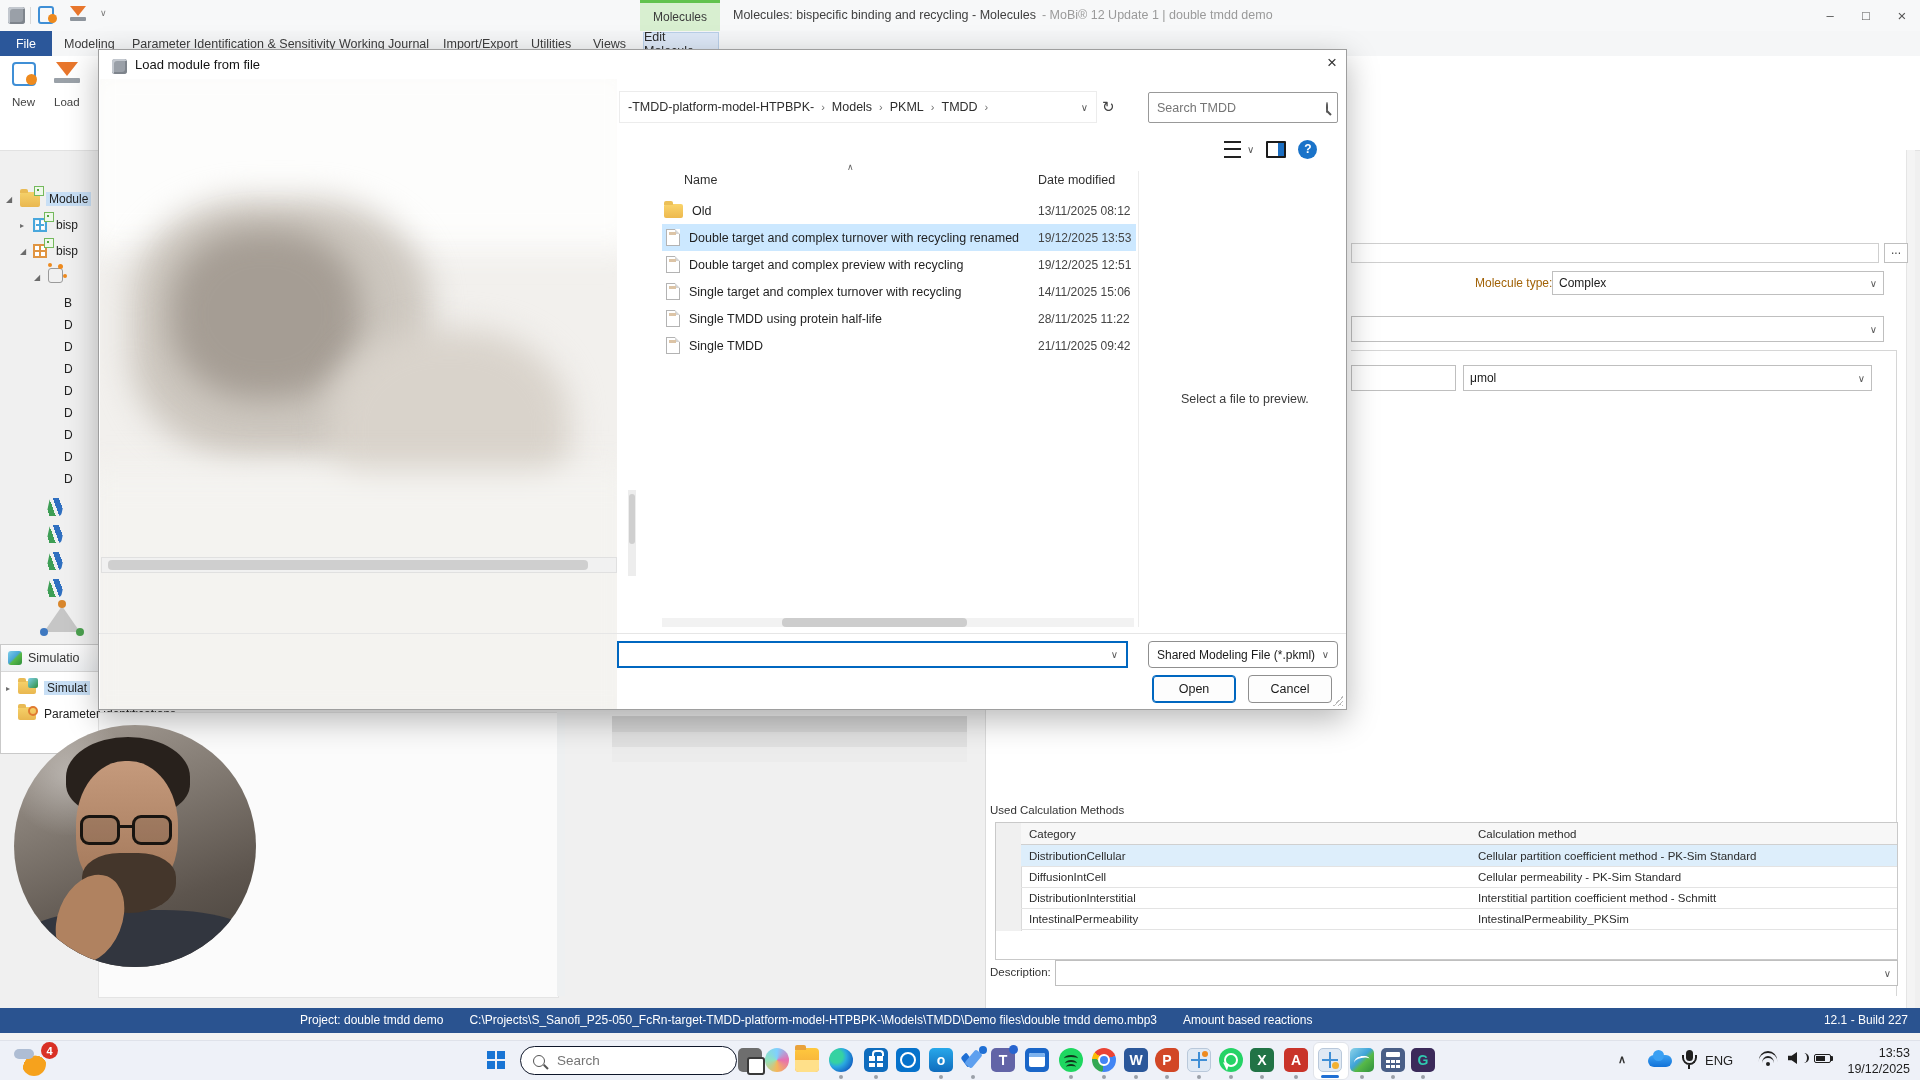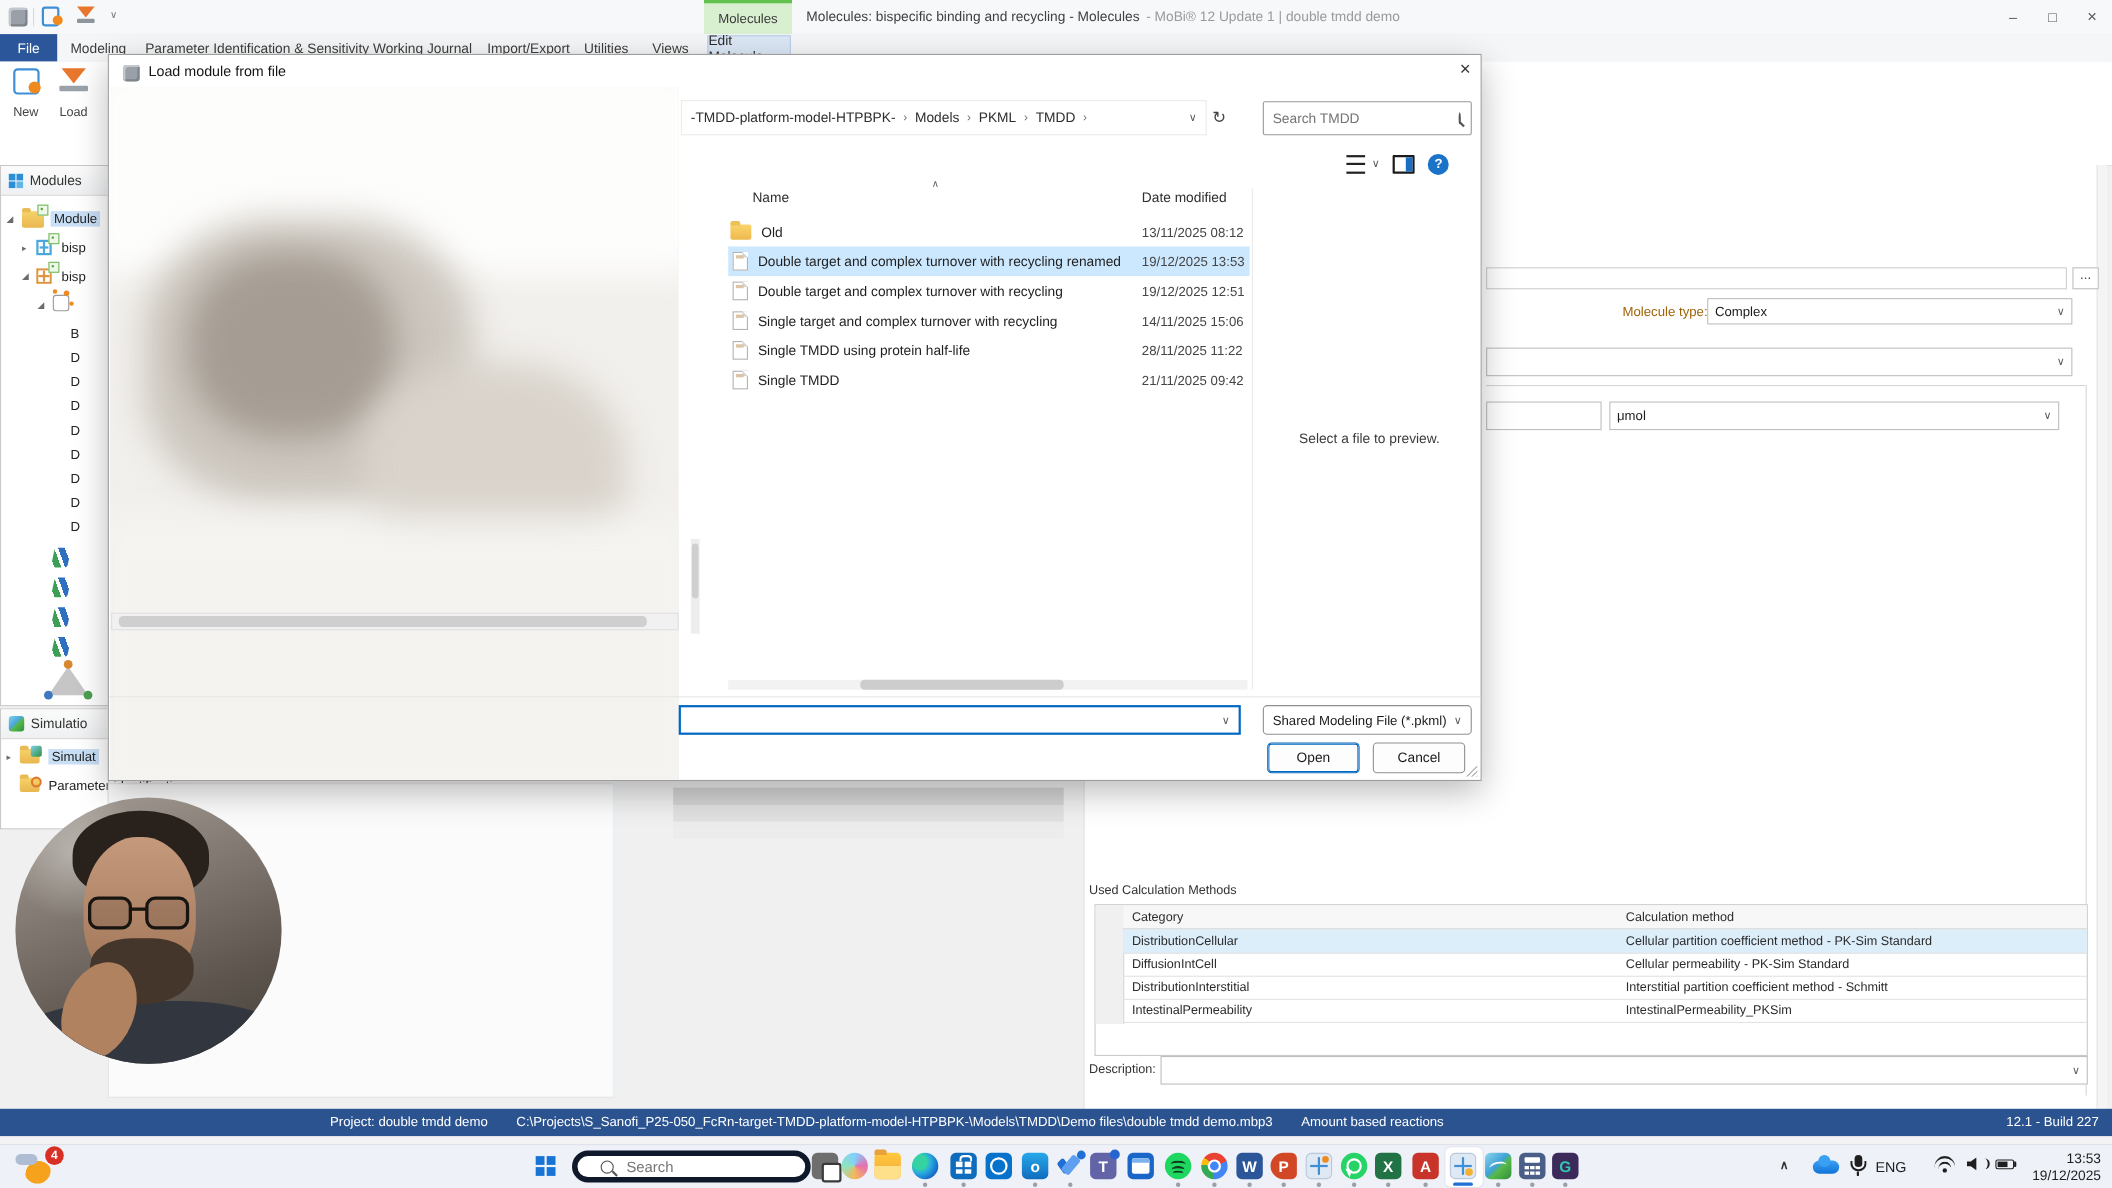--- a/index.html
+++ b/index.html
@@ -107,26 +107,20 @@
   </div>
 
   <div class="ribbon"></div>
   <div class="abs" style="left:12px;top:62px;width:24px;height:24px;border:2px solid #3f8fd6;border-radius:4px;box-sizing:border-box;background:#fff;"></div>
   <div class="abs" style="left:26px;top:74px;width:11px;height:11px;background:#ee8a1e;border-radius:50%;"></div>
   <span class="t" style="left:12px;top:96px;font-size:11.5px;color:#444;">New</span>
   <div class="abs" style="left:56px;top:62px;width:0;height:0;border-left:11px solid transparent;border-right:11px solid transparent;border-top:14px solid #e8762c;"></div>
   <div class="abs" style="left:54px;top:78px;width:26px;height:5px;background:#9aa1a8;border-radius:1px;"></div>
   <span class="t" style="left:54px;top:96px;font-size:11.5px;color:#444;">Load</span>
 
-  <div class="panel" style="left:0;top:150px;width:99px;height:492px;">
-    <div class="phead">
-      <span style="width:13px;height:13px;background:linear-gradient(#2b8fd8,#2b8fd8) 0 0/6px 6px no-repeat,linear-gradient(#2b8fd8,#2b8fd8) 7px 0/6px 6px no-repeat,linear-gradient(#2b8fd8,#2b8fd8) 0 7px/6px 6px no-repeat,linear-gradient(#65b6e8,#65b6e8) 7px 7px/6px 6px no-repeat;"></span>
-      <span>Modules</span>
-    </div>
-  </div>
 
   <span class="expander" style="left:6px;top:195px;">◢</span>
   <div class="foldico" style="position:absolute;left:20px;top:192px;width:20px;height:15px;"></div>
   <div class="badge-g" style="left:34px;top:186px;"></div>
   <span class="t tlabel sel" style="left:46px;top:192px;">Module</span>
 
   <span class="expander" style="left:20px;top:221px;">▸</span>
   <div class="gridico" style="position:absolute;left:33px;top:218px;background:#49a7dc;border:2px solid #49a7dc;background-clip:content-box;padding:1px;">
       <div style="position:absolute;inset:1px;background:#fff;"></div>
       <div style="position:absolute;left:50%;top:1px;bottom:1px;width:2px;margin-left:-1px;background:#49a7dc;"></div>
@@ -294,21 +288,21 @@
       <span class="nm">Old</span>
       <span class="fdate">13/11/2025 08:12</span>
     </div>
     <div class="frow rowsel" style="top:174px;">
       <span class="pagei"></span>
       <span class="nm">Double target and complex turnover with recycling renamed</span>
       <span class="fdate">19/12/2025 13:53</span>
     </div>
     <div class="frow" style="top:201px;">
       <span class="pagei"></span>
-      <span class="nm">Double target and complex turnover with recycling</span>
+      <span class="nm">Double target and complex preview with recycling</span>
       <span class="fdate">19/12/2025 12:51</span>
     </div>
     <div class="frow" style="top:228px;">
       <span class="pagei"></span>
       <span class="nm">Single target and complex turnover with recycling</span>
       <span class="fdate">14/11/2025 15:06</span>
     </div>
     <div class="frow" style="top:255px;">
       <span class="pagei"></span>
       <span class="nm">Single TMDD using protein half-life</span>
@@ -368,21 +362,21 @@
 
   <div class="taskbar"></div>
 
   <div class="abs" style="left:22px;top:1052px;width:24px;height:24px;background:radial-gradient(circle at 55% 65%,#f6a21d 0 58%,transparent 60%);border-radius:50%;"></div>
   <div class="abs" style="left:14px;top:1049px;width:20px;height:10px;background:#aebdd4;border-radius:8px;"></div>
   <div class="abs" style="left:41px;top:1042px;width:17px;height:17px;background:#d93025;border-radius:50%;color:#fff;font-size:11px;font-weight:bold;display:flex;align-items:center;justify-content:center;">
       <span>4</span>
     </div>
 
   <div class="abs" style="left:487px;top:1051px;width:18px;height:18px;background:linear-gradient(#1874d4,#1874d4) 0 0/8px 8px no-repeat,linear-gradient(#1874d4,#1874d4) 10px 0/8px 8px no-repeat,linear-gradient(#1874d4,#1874d4) 0 10px/8px 8px no-repeat,linear-gradient(#1874d4,#1874d4) 10px 10px/8px 8px no-repeat;"></div>
-  <div class="abs" style="left:520px;top:1046px;width:217px;height:29px;background:#fff;border:5px solid #0f172a;border-radius:15px;display:flex;align-items:center;gap:10px;padding:0 12px;box-sizing:border-box;justify-content:center;">
+  <div class="abs" style="left:520px;top:1046px;width:217px;height:29px;background:#fff;border:1px solid #0f172a;border-radius:15px;display:flex;align-items:center;gap:10px;padding:0 12px;box-sizing:border-box;">
     <span class="mag" style="margin:0;width:10px;height:10px;"></span>
     <input style="border: none; outline: none; background: transparent; font-family: &quot;Liberation Sans&quot;, sans-serif; font-size: 13.5px; color: rgb(68, 68, 68); width: 140px;" placeholder="Search">
   </div>
 
   <div class="tico" style="left:738px;background:#6e6e6e;">
       <div style="position:absolute;right:-3px;bottom:-3px;width:14px;height:14px;background:#fff;border:2px solid #3a3a3a;border-radius:3px;"></div>
     </div>
   <div class="tico" style="left:765px;border-radius:50%;background:conic-gradient(#7fd0ff,#e76fb0,#f5b759,#8fe3c0,#7fd0ff);"></div>
   <div class="tico" style="left:795px;background:linear-gradient(#ffc83d,#f3a93c);border-radius:4px;">
       <div style="position:absolute;left:0;top:-3px;width:11px;height:5px;background:#e9a23b;border-radius:2px 2px 0 0;"></div>

